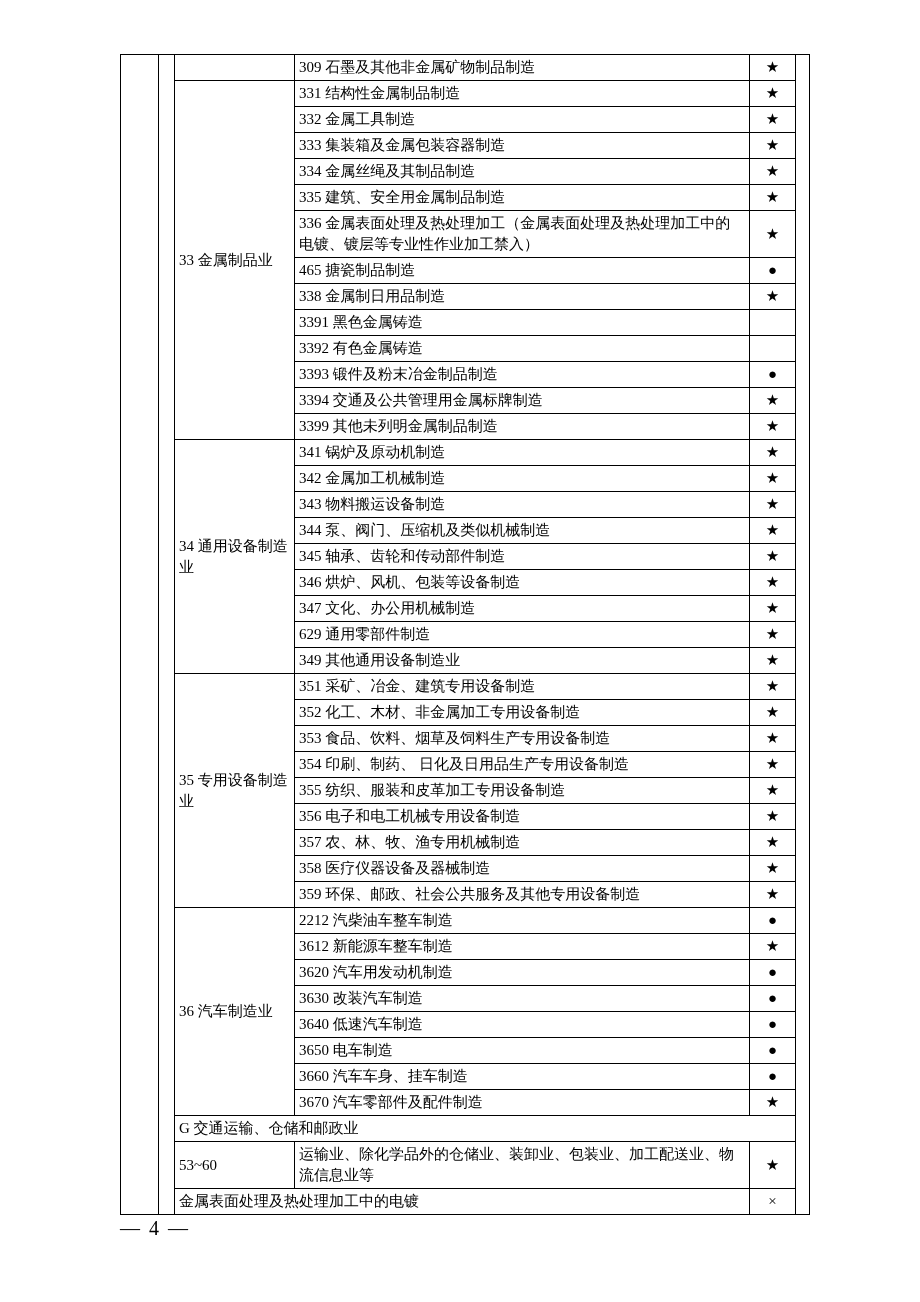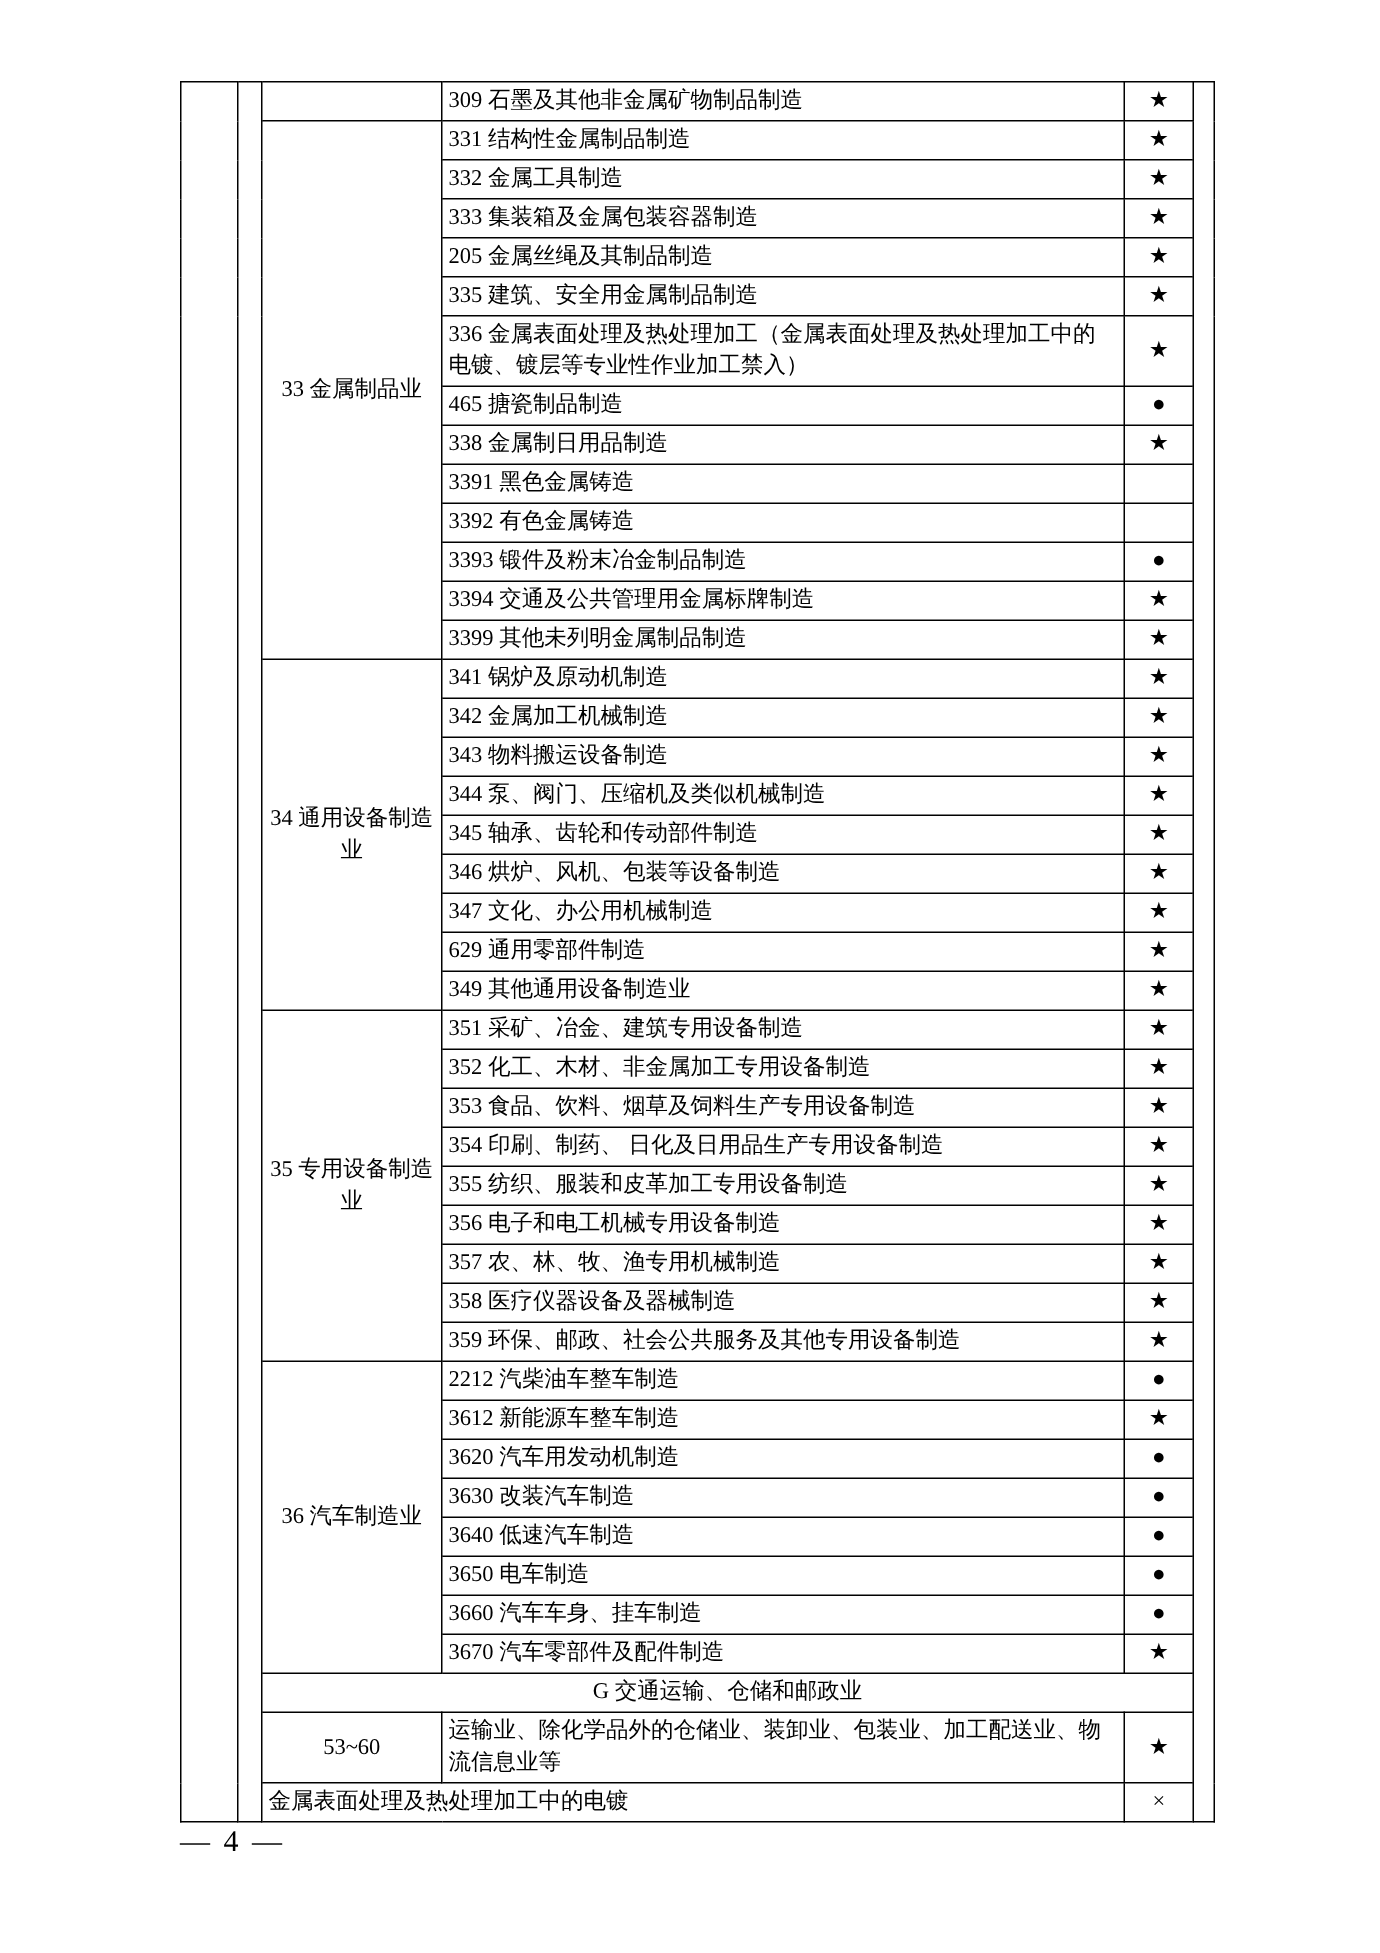--- a/index.html
+++ b/index.html
@@ -27,21 +27,21 @@
     padding: 2px 4px;
     vertical-align: middle;
     line-height: 1.4;
   }
   .col-blank1 { width: 38px; }
   .col-blank2 { width: 16px; }
   .col-cat   { width: 120px; }
   .col-desc  { width: auto; }
   .col-mark  { width: 46px; }
   .col-blank3{ width: 14px; }
-  .center { text-align: center; }
+  .center { }
   .mark { text-align: center; font-size: 15px; }
   .page-num {
     position: absolute;
     bottom: 62px;
     left: 120px;
     font-size: 20px;
     letter-spacing: 2px;
   }
 </style>
 </head>
@@ -73,21 +73,21 @@
         </tr>
         <tr>
           <td>332 金属工具制造</td>
           <td class="mark">★</td>
         </tr>
         <tr>
           <td>333 集装箱及金属包装容器制造</td>
           <td class="mark">★</td>
         </tr>
         <tr>
-          <td>205 金属丝绳及其制品制造</td>
+          <td>334 金属丝绳及其制品制造</td>
           <td class="mark">★</td>
         </tr>
         <tr>
           <td>335 建筑、安全用金属制品制造</td>
           <td class="mark">★</td>
         </tr>
         <tr>
           <td>336 金属表面处理及热处理加工（金属表面处理及热处理加工中的电镀、镀层等专业性作业加工禁入）</td>
           <td class="mark">★</td>
         </tr>

